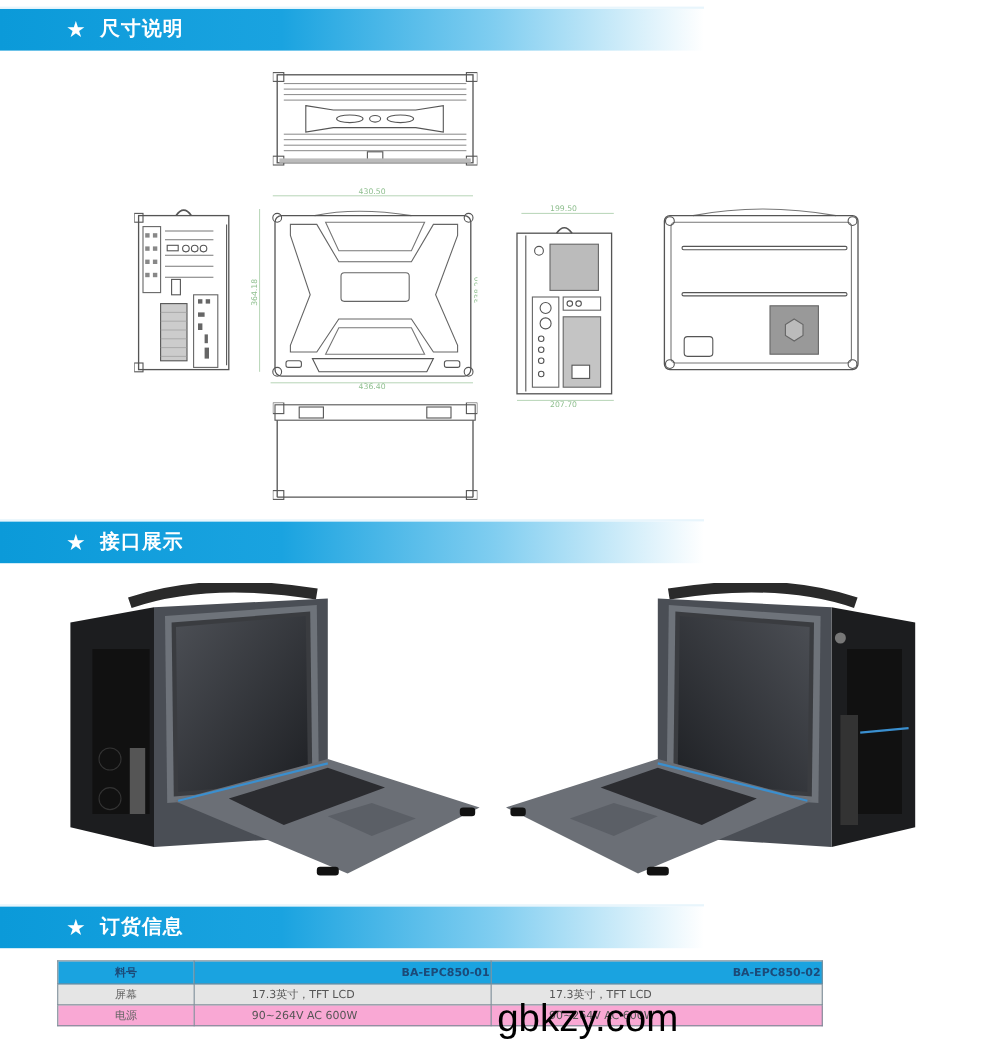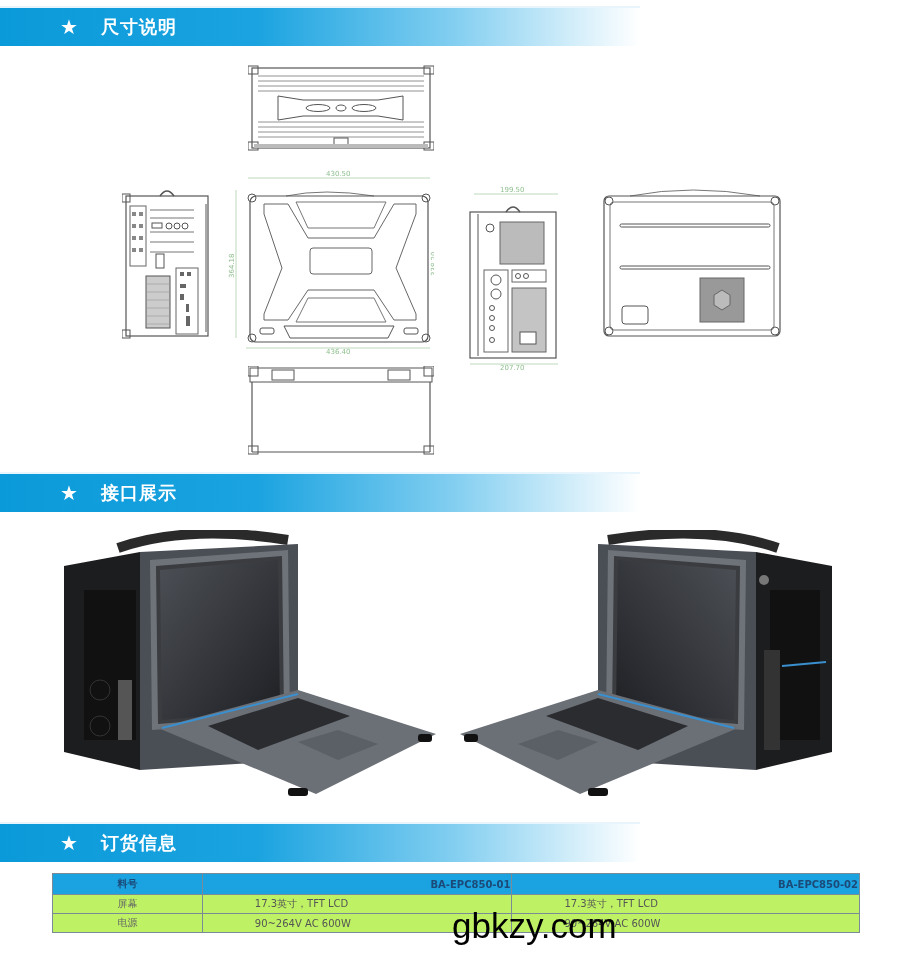--- a/index.html
+++ b/index.html
@@ -1,33 +1,33 @@
 <!DOCTYPE html>
 <html><head>
 <meta charset="utf-8">
 <style>
   html,body{margin:0;padding:0;background:#fff;}
   body{width:900px;height:959px;position:relative;overflow:hidden;font-family:"DejaVu Sans",sans-serif;}
   .banner{position:absolute;left:0;width:640px;height:38px;
     background:linear-gradient(90deg,#0b9ad9 0%,#1aa3e0 40%,#7fcdf0 70%,#ffffff 100%);
     border-top:2px solid #e8f5fc;}
   .banner .star{position:absolute;left:60px;top:7px;color:#fff;font-size:20px;line-height:24px;}
-  .banner .title{position:absolute;left:101px;top:8px;color:#fff;font-size:18px;font-weight:bold;line-height:22px;letter-spacing:1px;}
+  .banner .title{position:absolute;left:91px;top:8px;color:#fff;font-size:18px;font-weight:bold;line-height:22px;letter-spacing:1px;}
   .drawing{position:absolute;}
   .drawing svg{display:block;}
   .dim{font-family:"DejaVu Sans",sans-serif;font-size:7px;fill:#8fbf8f;}
   .photo{position:absolute;}
   .watermark{position:absolute;left:452px;top:890px;font-family:"Liberation Sans",sans-serif;font-size:35px;color:#000;line-height:48px;letter-spacing:0px;margin-top:12px;}
-  table.order{position:absolute;left:52px;top:873px;width:808px;border-collapse:collapse;font-size:10px;color:#555;}
+  table.order{position:absolute;left:52px;top:873px;width:696px;border-collapse:collapse;font-size:10px;color:#555;}
   table.order th{background:#1aa3e0;color:#1c4a78;font-weight:bold;height:18px;border:1px solid #7a8a96;font-size:10px;}
-  table.order td{height:16px;border:1px solid #7a8a96;background:#bef264;}
+  table.order td{height:16px;border:1px solid #7a8a96;background:#e5e5e5;}
   table.order td.lab{text-align:center;color:#666;}
   table.order td.v1{padding-left:52px;}
   table.order td.v2{padding-left:52px;}
-  table.order tr.alt td{background:#bef264;margin-left:19px;}
+  table.order tr.alt td{background:#f9a8d4;margin-left:19px;}
 </style>
 </head>
 <body>
 
 <div class="banner" style="top:6px;">
   <span class="star">★</span>
   <span class="title">尺寸说明</span>
 </div>
 
 <div class="drawing" style="left:248px;top:64px;">

